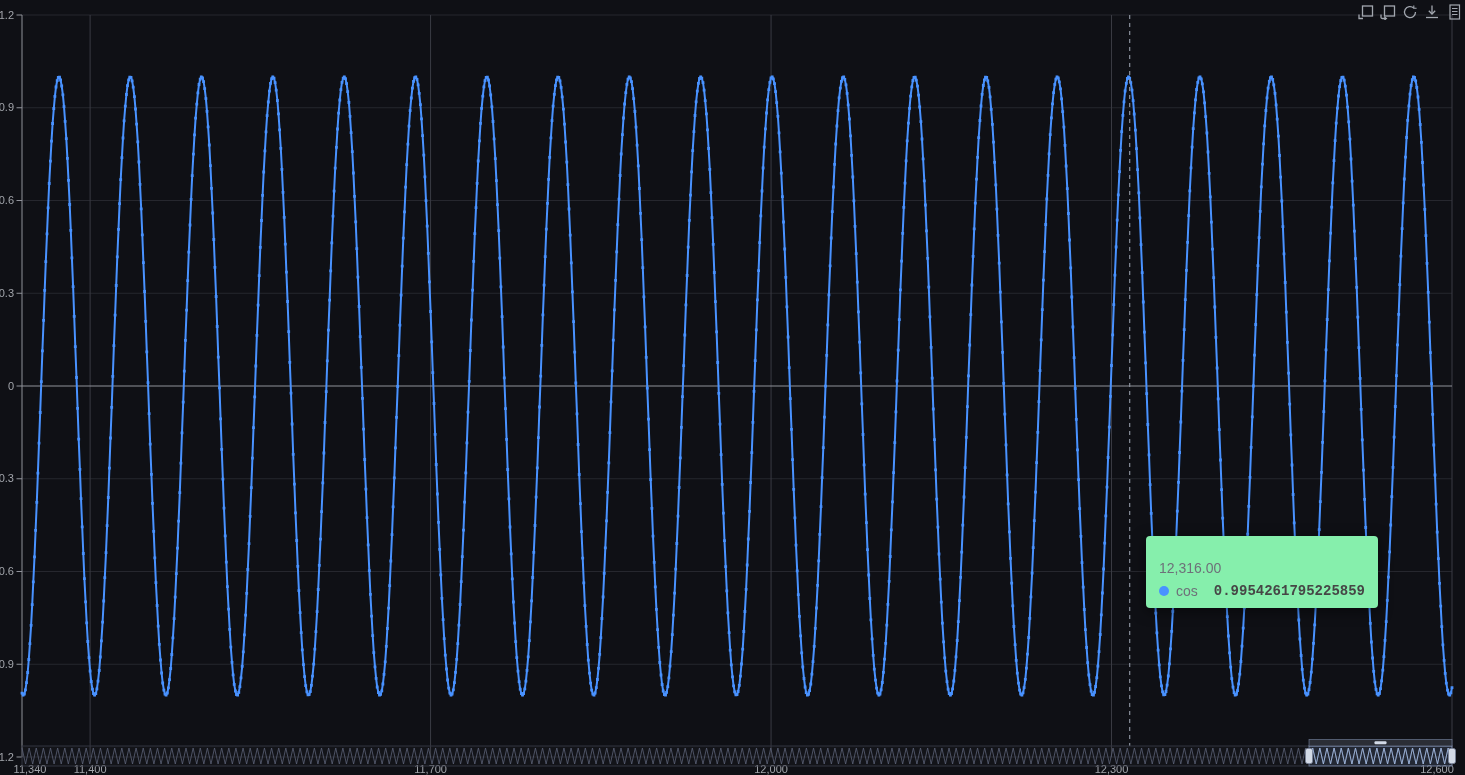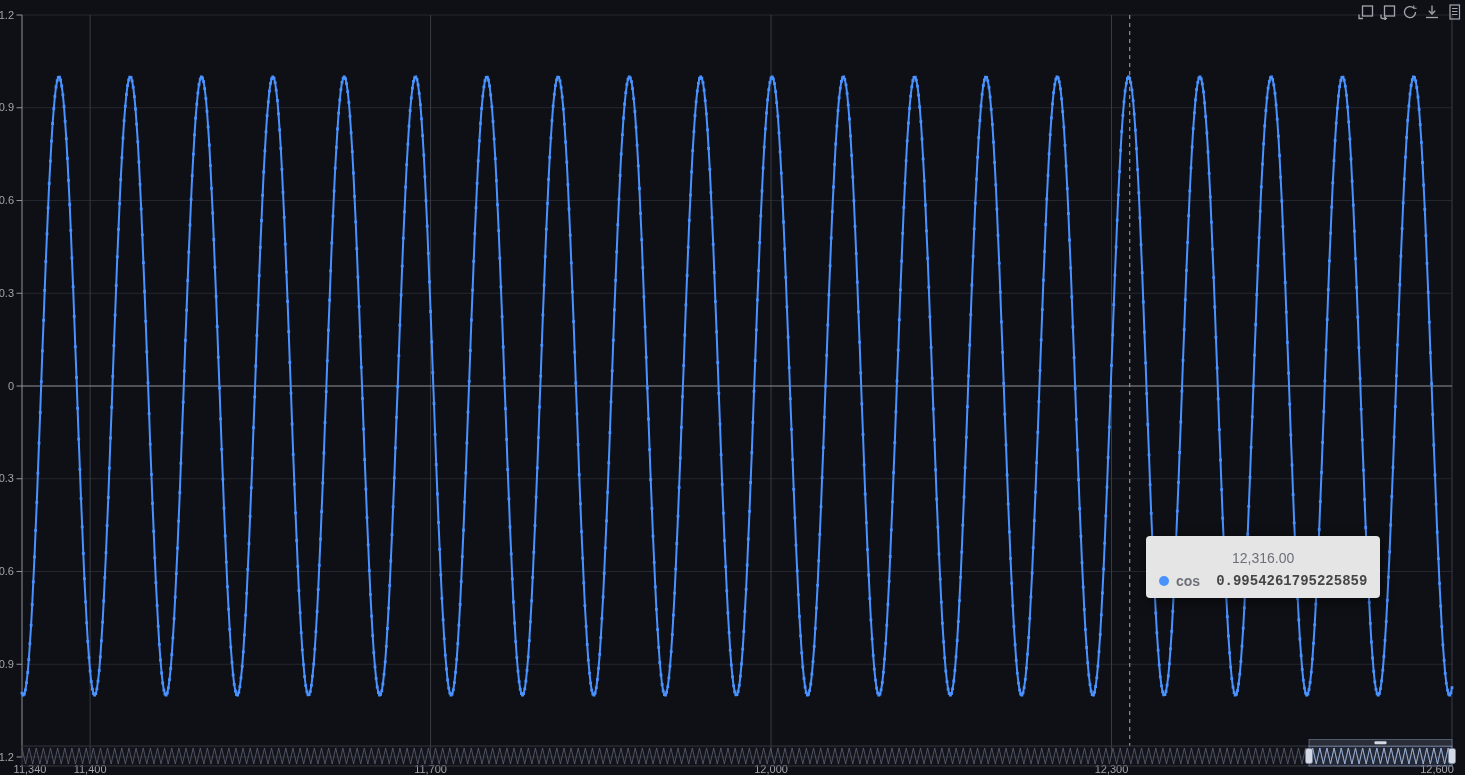--- a/index.html
+++ b/index.html
@@ -7,27 +7,27 @@
   body { background:var(--bg,#0f1015); font-family:"Liberation Sans", sans-serif; position:relative; }
   .stage { position:absolute; inset:0; }
   #main-svg { position:absolute; left:0; top:0; }
 
   .toolbox { position:absolute; top:4px; right:3px; display:flex; gap:6px; z-index:4; }
   .toolbox .tb-icon { width:16px; height:16px; cursor:pointer; display:inline-block; }
   .toolbox svg { display:block; }
 
   .tooltip {
     position:absolute; left:1146px; top:536px; z-index:6;
-    background:#e5e5e5; border-radius:4px; padding:15px 13px 10px 13px;
-    box-shadow:0 3px 14px rgba(0,0,0,0.5); white-space:nowrap;text-align:center;
+    background:#86efac; border-radius:4px; padding:25px 13px 10px 13px;
+    box-shadow:0 3px 14px rgba(0,0,0,0.5); white-space:nowrap;
   }
   .tt-x { color:#6e7079; font-size:14px; line-height:1; margin-bottom:9px; }
   .tt-row { display:flex; align-items:center; font-size:14px; line-height:1; }
   .tt-marker { width:10px; height:10px; border-radius:50%; display:inline-block; margin-right:7px; }
-  .tt-series { color:#6e7079;font-weight:bold; }
+  .tt-series { color:#6e7079; }
   .tt-value { font-weight:700; color:#464646; margin-left:16px; font-size:14px;font-family:Liberation Mono, monospace; }
 
   text { font-family:"Liberation Sans", sans-serif; }
 </style>
 </head>
 <body>
 
 <div class="stage">
 
   <svg id="main-svg" width="1465" height="775" viewBox="0 0 1465 775">

